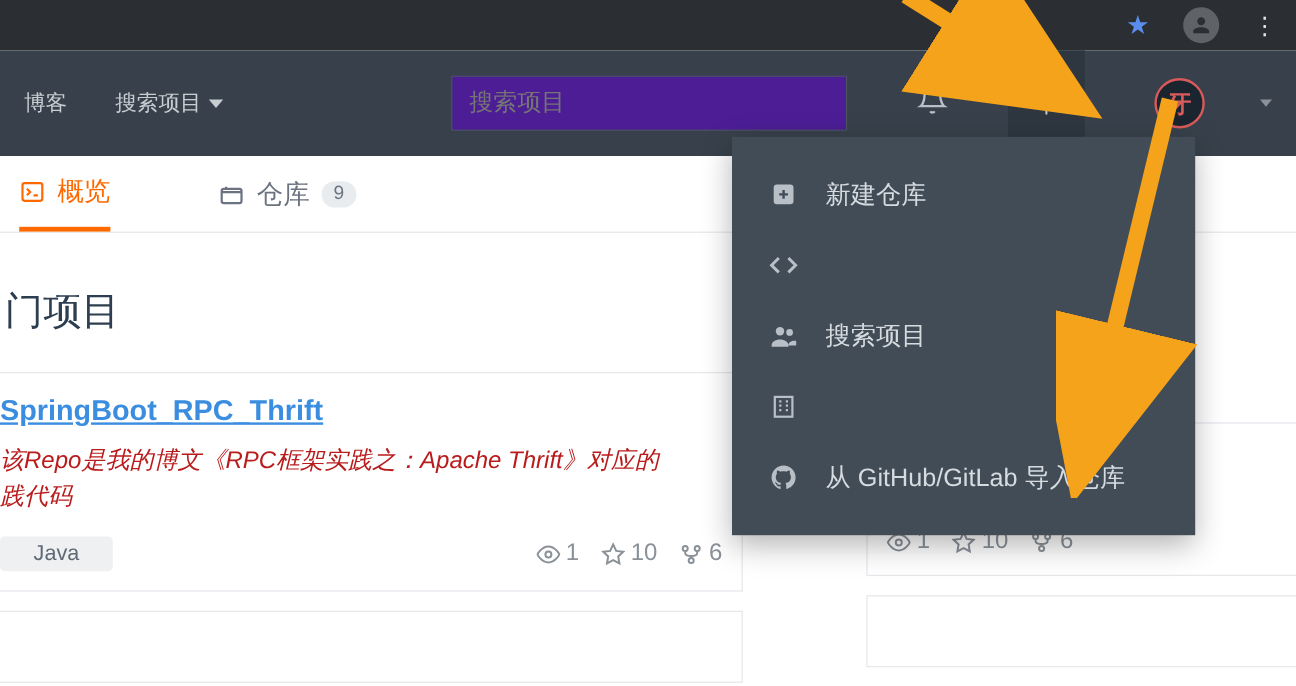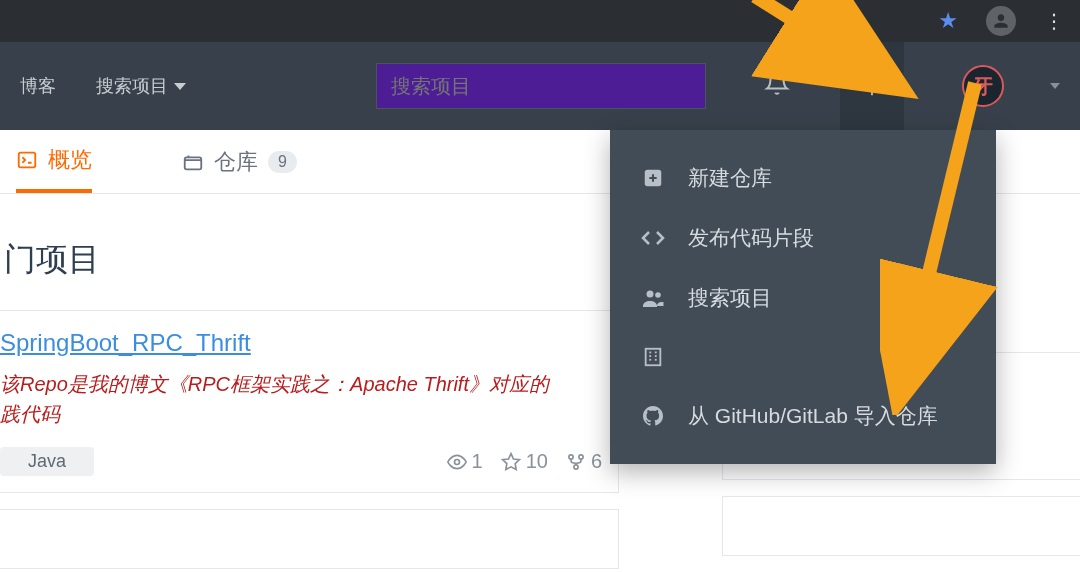--- a/index.html
+++ b/index.html
@@ -105,21 +105,21 @@
       padding-left: 4px; margin-bottom: 28px; margin-top: 14px;
     }
     .repo-card {
       border: 1px solid #e5e7eb;
       padding: 18px 16px 16px 0;
       width: 620px;
       margin-left: -1px;
       margin-bottom: 16px;
     }
     .repo-title {
-      color: #3b8de0; font-size: 24px; font-weight: 400;
+      color: #3b8de0; font-size: 24px; font-weight: 700;
       text-decoration: underline; margin-bottom: 12px;
     }
     .repo-desc {
       color: #b91c1c; font-size: 20px; line-height: 1.5;
       margin-bottom: 18px;
       font-style: italic;
     }
     .repo-footer {
       display: flex; align-items: center; justify-content: space-between;
     }
@@ -158,21 +158,21 @@
       justify-content: space-between;
     }
     .right-card-1 .partial-text {
       color: #4b5563; font-size: 20px;
     }
     .right-card-1 .stats { justify-content: flex-start; }
     .right-card-2 { height: 60px; }
     
     .dropdown-menu {
       position: absolute;
-      top: 130px;
+      top: 114px;
       left: 610px;
       width: 386px;
       background: #424c57;
       padding: 18px 0;
       box-shadow: 0 8px 24px rgba(0,0,0,.3);
       z-index: 10;
     }
     .menu-item {
       display: flex; align-items: center; gap: 22px;
       padding: 16px 30px;
@@ -326,21 +326,20 @@
     </span>
     <span>新建仓库</span>
   </div>
   <div class="menu-item">
     <span class="menu-icon">
       <svg width="24" height="24" viewBox="0 0 24 24" fill="none" stroke="currentColor" stroke-width="2.5">
           <polyline points="16 18 22 12 16 6"></polyline>
           <polyline points="8 6 2 12 8 18"></polyline>
         </svg>
     </span>
-    <span>发布代码片段</span>
   </div>
   <div class="menu-item">
     <span class="menu-icon">
       <svg width="24" height="24" viewBox="0 0 24 24" fill="currentColor">
           <circle cx="9" cy="8" r="3.5"></circle>
           <circle cx="17" cy="9" r="2.8"></circle>
           <path d="M2 20c0-3 3-5 7-5s7 2 7 5v1H2zM16 20c0-2 1.5-4 5-4 .5 0 1 0 1.5.1V20z"></path>
         </svg>
     </span>
     <span>搜索项目</span>

